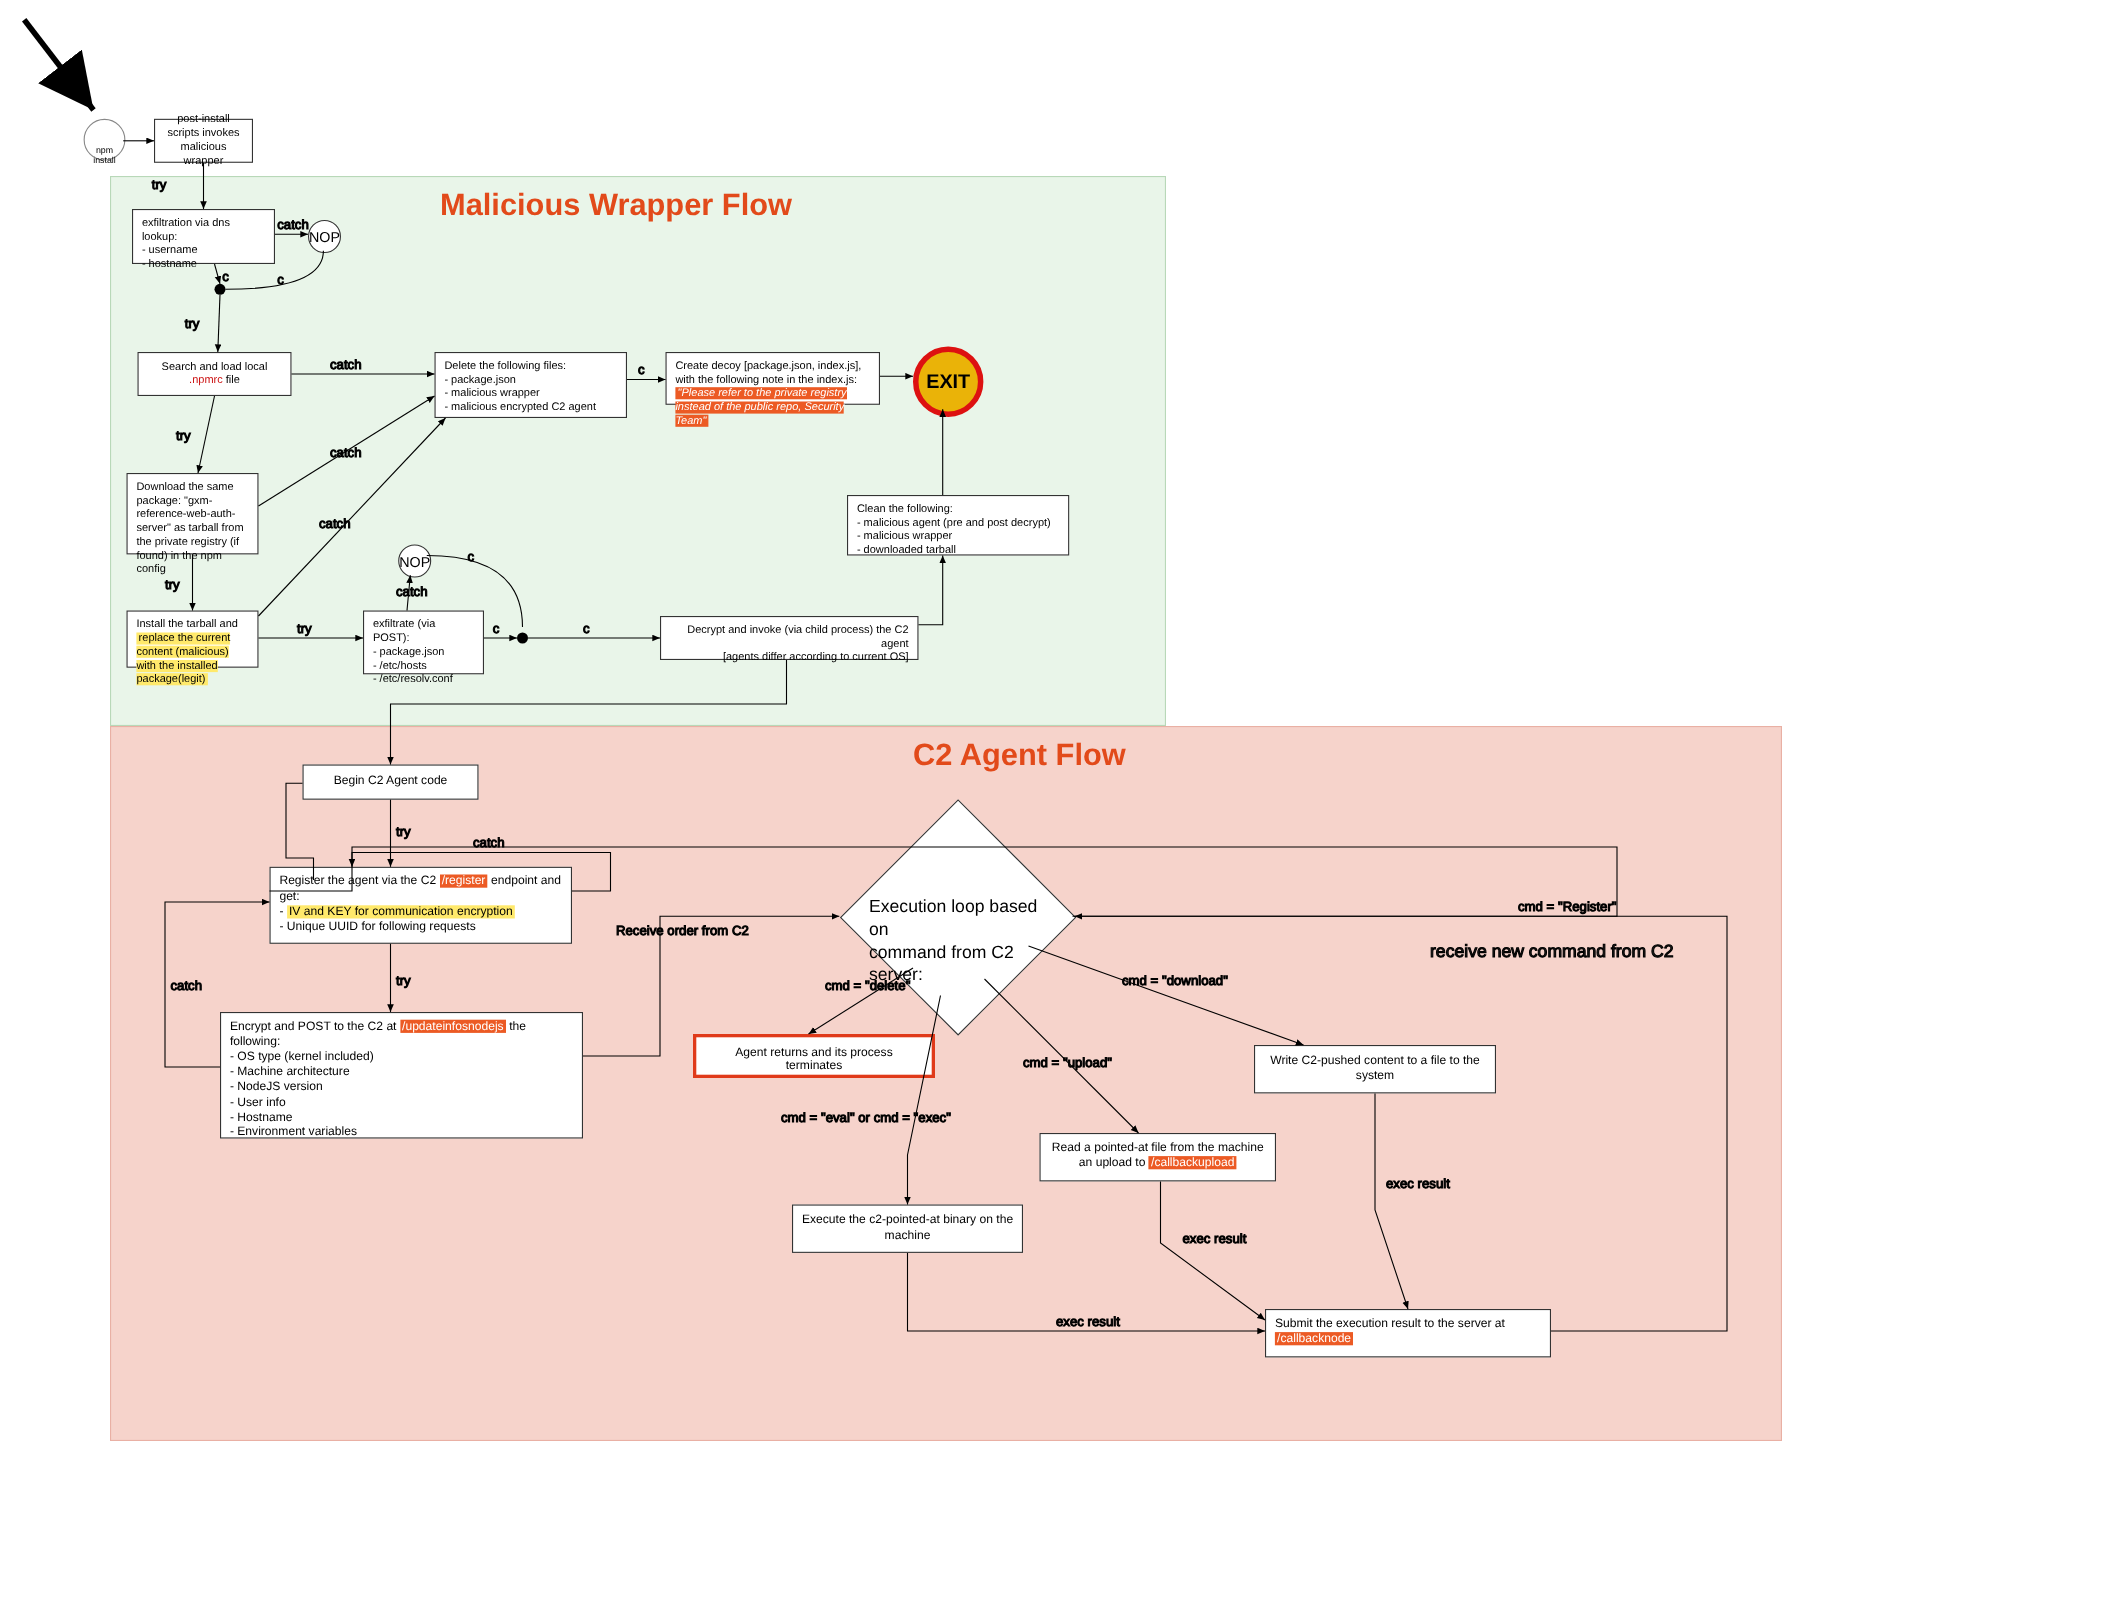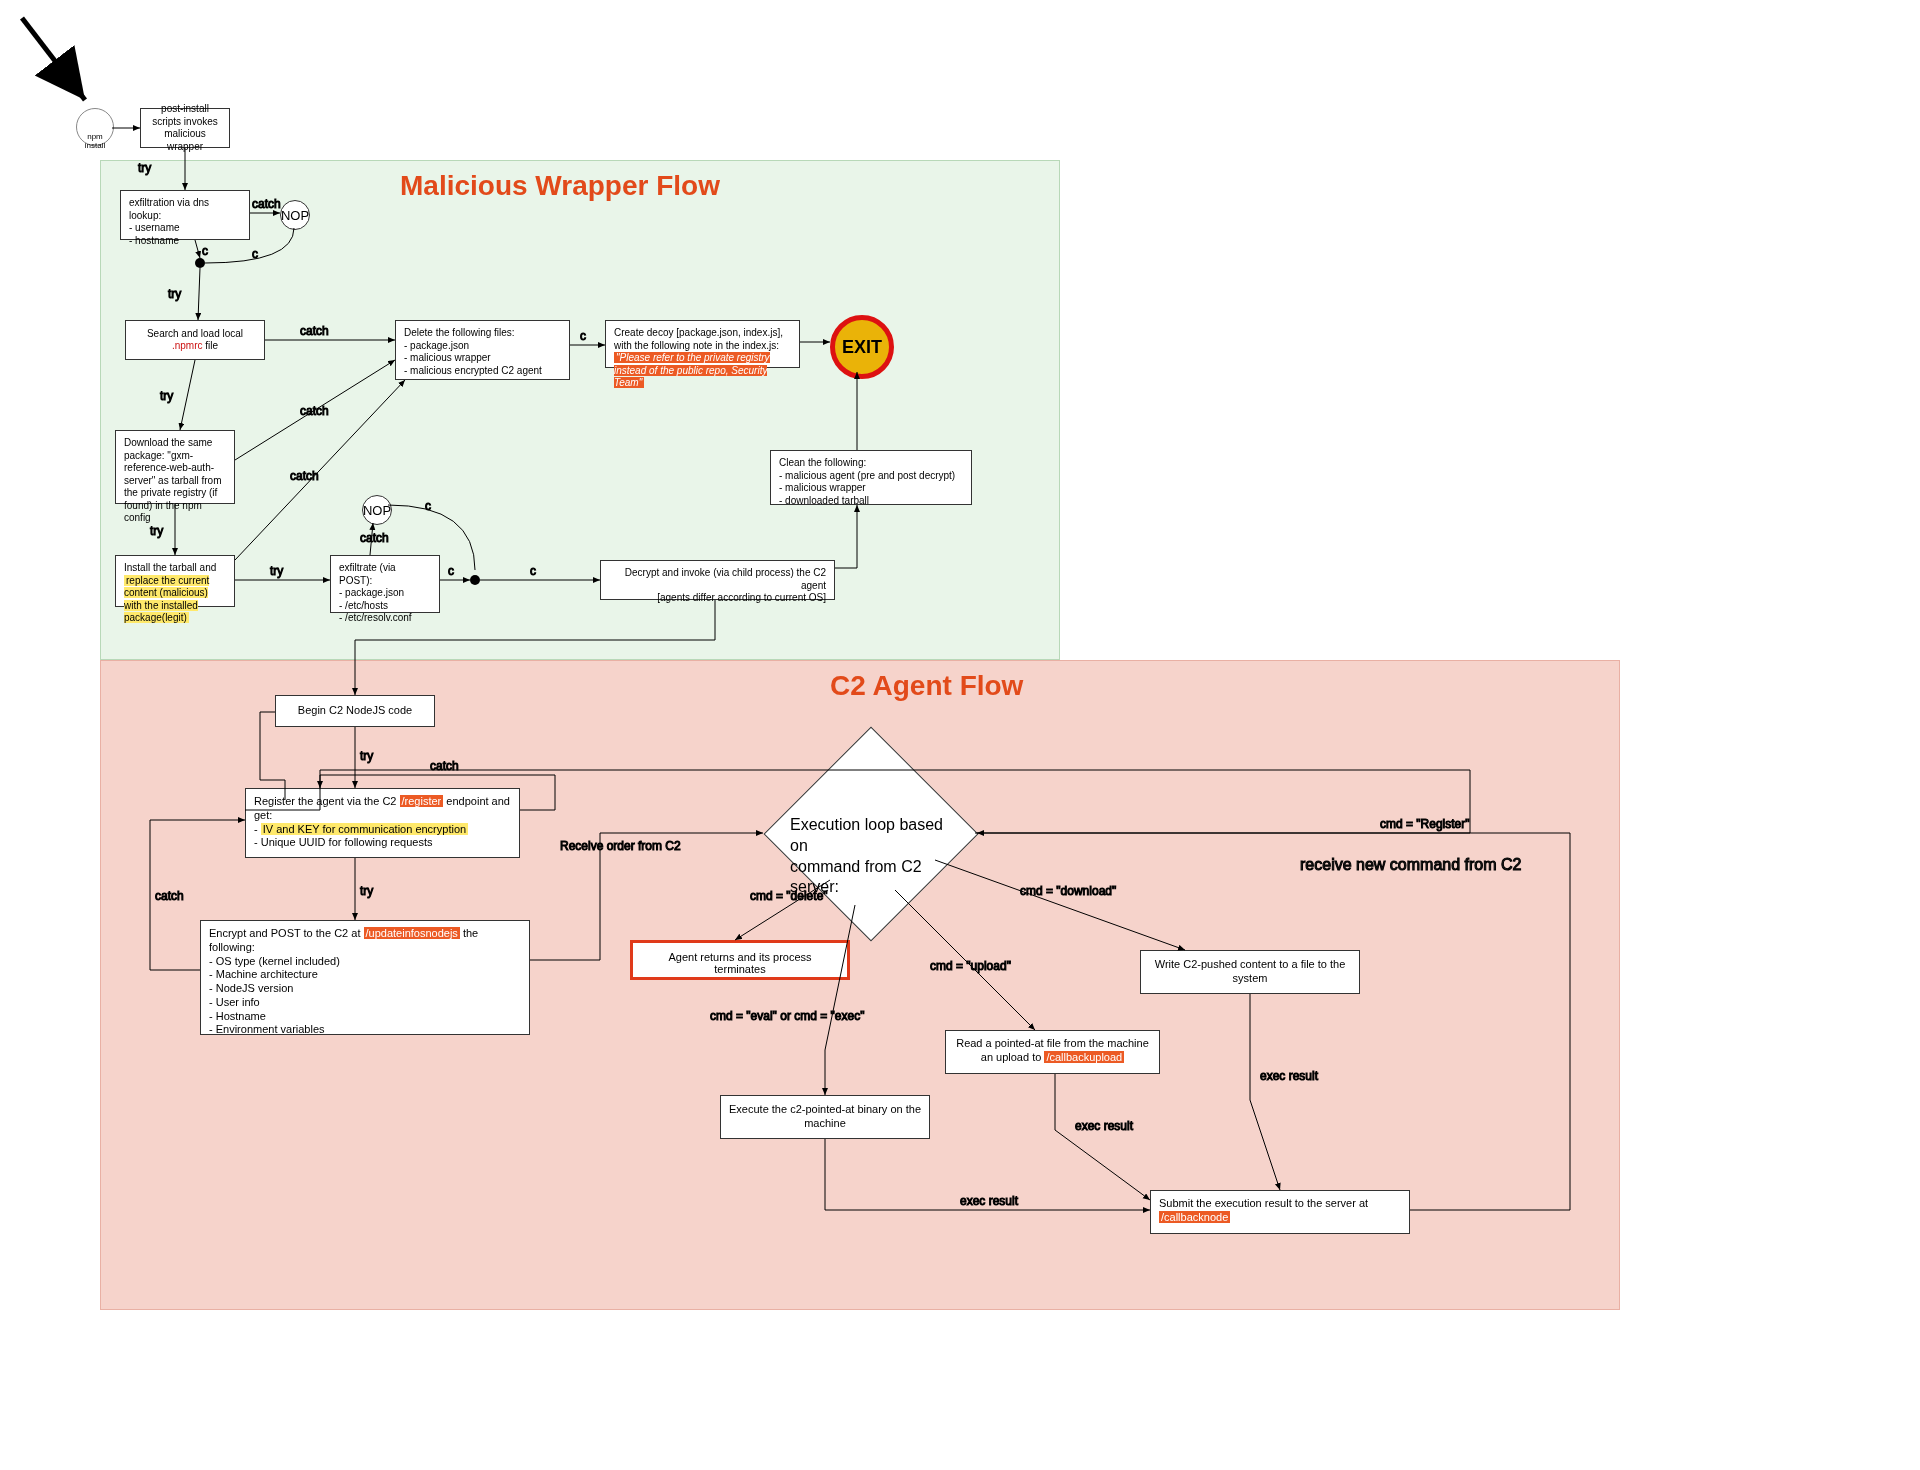--- a/index.html
+++ b/index.html
@@ -115,21 +115,21 @@
     <div>- malicious wrapper</div>
     <div>- downloaded tarball</div>
   </div>
 
   <div class="box small" style="left:600px;top:560px;width:235px;height:40px;text-align:right;">
     <div>Decrypt and invoke (via child process) the C2 agent</div>
     <div>[agents differ according to current OS]</div>
   </div>
 
   <div class="box title-only" style="left:275px;top:695px;width:160px;height:32px;">
-    <span>Begin C2 NodeJS code</span>
+    <span>Begin C2 Agent code</span>
   </div>
 
   <div class="box" style="left:245px;top:788px;width:275px;height:70px;">
     <div>
       <span>Register the agent via the C2 </span>
       <span class="hl-red">/register</span>
       <span> endpoint and get:</span>
     </div>
     <div>- <span class="hl">IV and KEY for communication encryption</span></div>
     <div>- Unique UUID for following requests</div>

